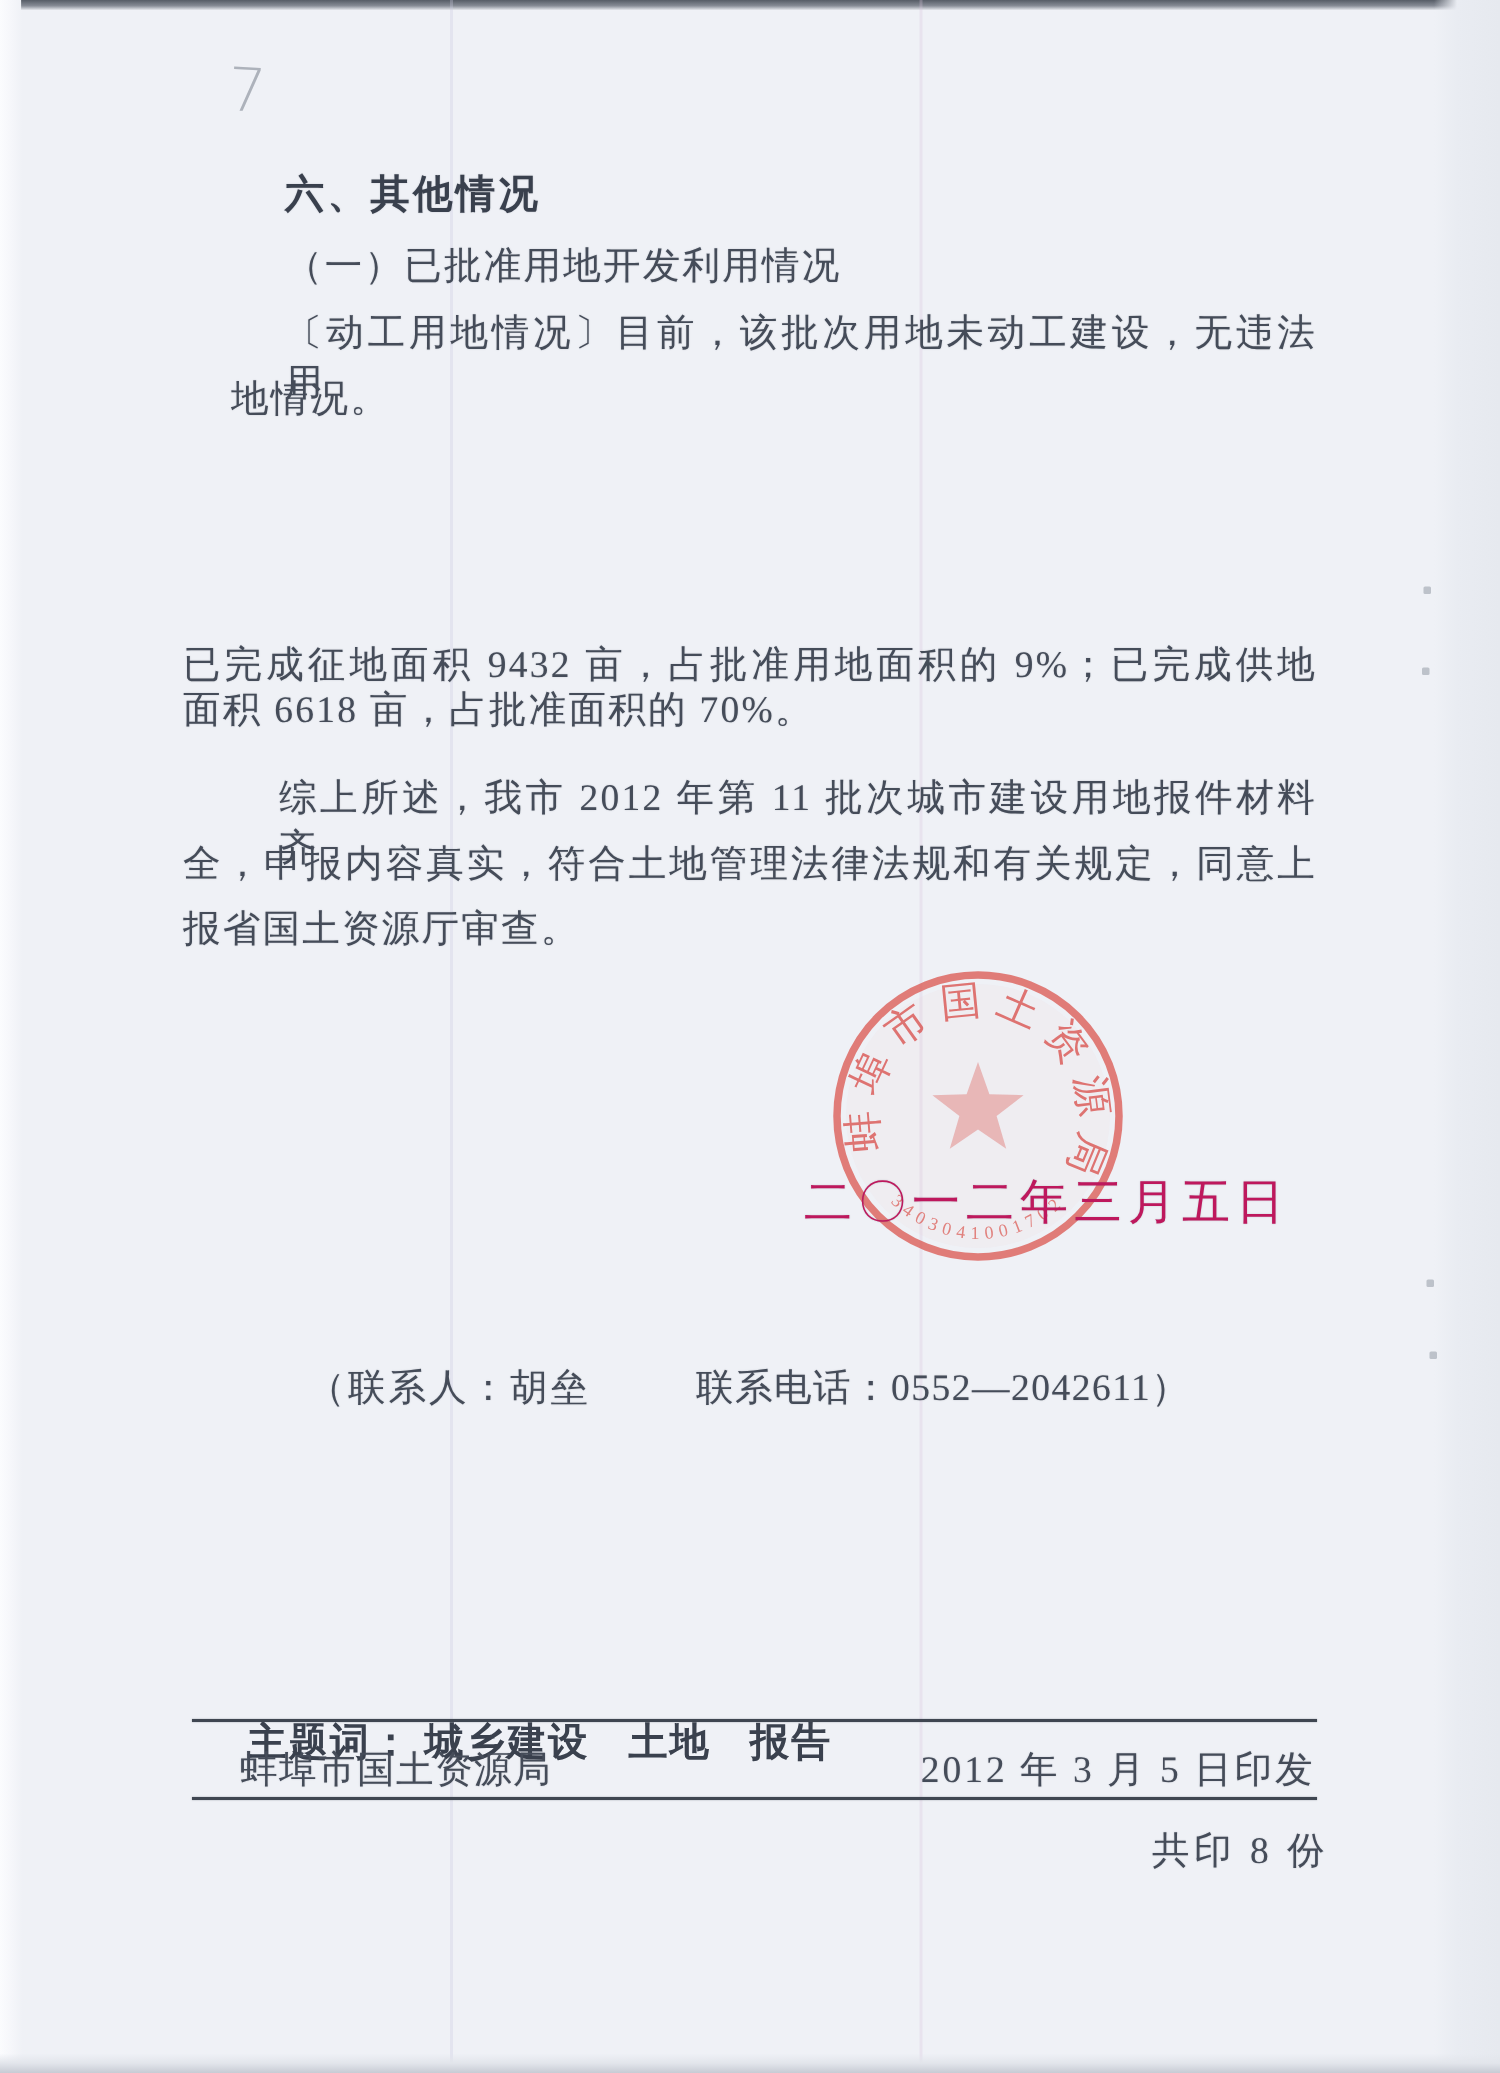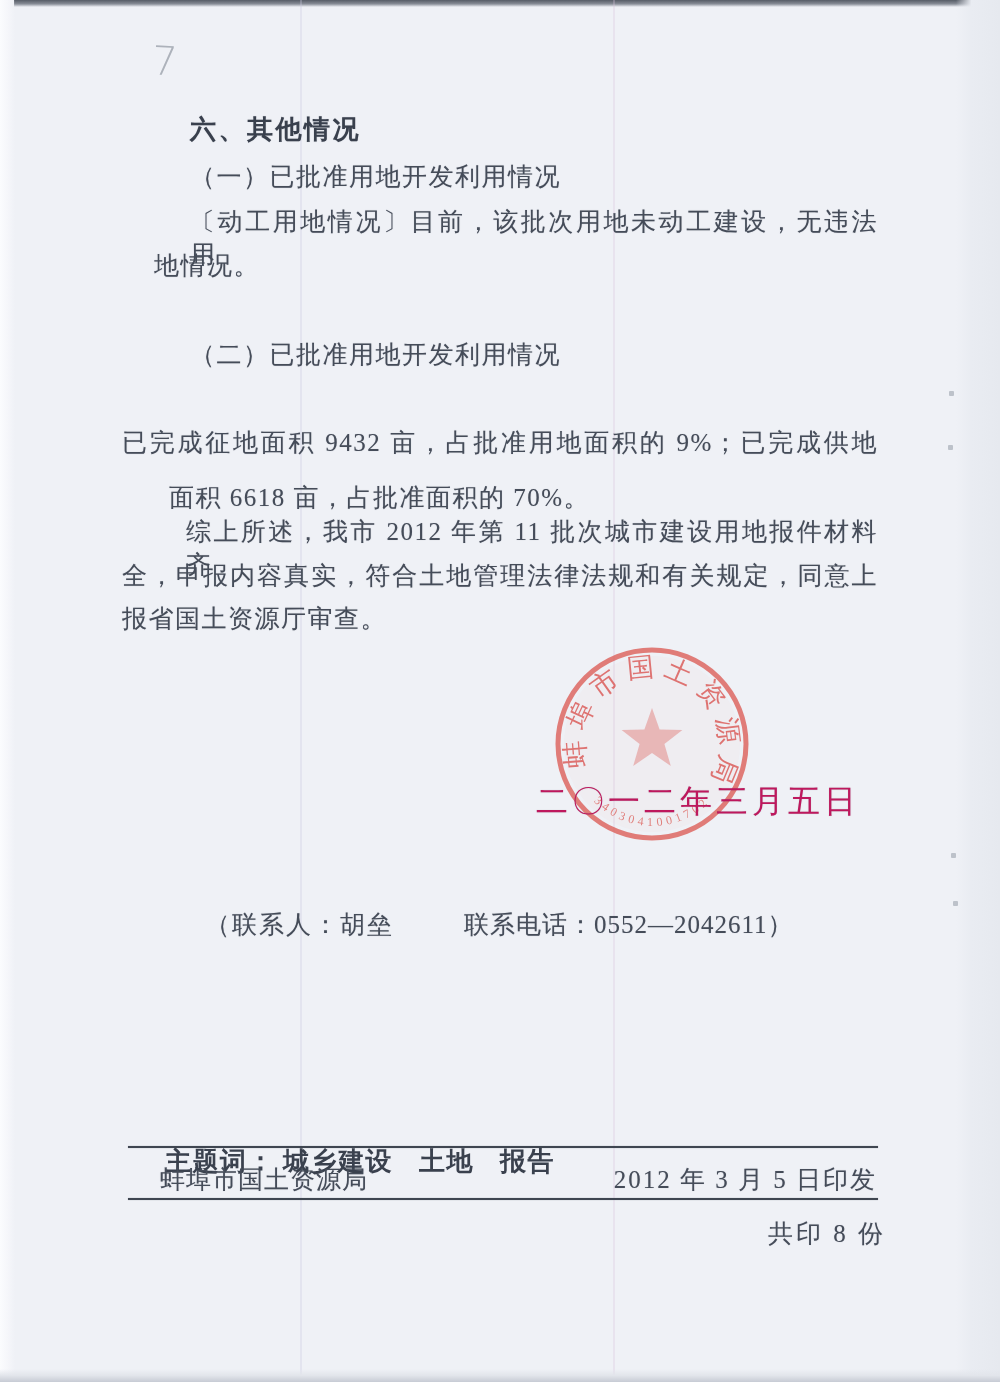--- a/index.html
+++ b/index.html
@@ -60,23 +60,22 @@
   <div class="speck" style="left:951px;top:853px;"></div>
   <div class="speck" style="left:953px;top:901px;"></div>
 
   <div class="pencil">7</div>
 
   <div class="tl heading" style="left:190px;top:112px;">六、其他情况</div>
 
   <div class="tl" style="left:190px;top:160px;">（一）已批准用地开发利用情况</div>
   <div class="tl just" style="left:190px;top:205px;width:688px;">〔动工用地情况〕目前，该批次用地未动工建设，无违法用</div>
   <div class="tl" style="left:122px;top:249px;margin-left:32px;">地情况。</div>
-  <div class="tl" style="left:190px;top:338px;">（二）已批准用地开发利用情况</div>
   <div class="tl just" style="left:122px;top:426px;width:756px;">已完成征地面积 9432 亩，占批准用地面积的 9%；已完成供地</div>
-  <div class="tl" style="left:122px;top:481px;margin-left:47px;">面积 6618 亩，占批准面积的 70%。</div>
+  <div class="tl" style="left:122px;top:456px;">面积 6618 亩，占批准面积的 70%。</div>
   <div class="tl just" style="left:186px;top:515px;width:692px;">综上所述，我市 2012 年第 11 批次城市建设用地报件材料齐</div>
   <div class="tl just" style="left:122px;top:559px;width:756px;">全，申报内容真实，符合土地管理法律法规和有关规定，同意上</div>
   <div class="tl" style="left:122px;top:602px;">报省国土资源厅审查。</div>
 
   <svg class="seal" viewBox="0 0 224 224">
     <circle cx="112" cy="112" r="88" fill="#f3b6b4" opacity="0.07"></circle>
     <circle cx="112" cy="112" r="94" fill="none" stroke="#db5b55" stroke-width="5" opacity="0.78"></circle>
     <defs>
       <path id="arcTop" d="M 50 140 A 68 68 0 1 1 174 140" fill="none"></path>
       <path id="arcBottom" d="M 30 112 A 82 82 0 0 0 194 112" fill="none"></path>

